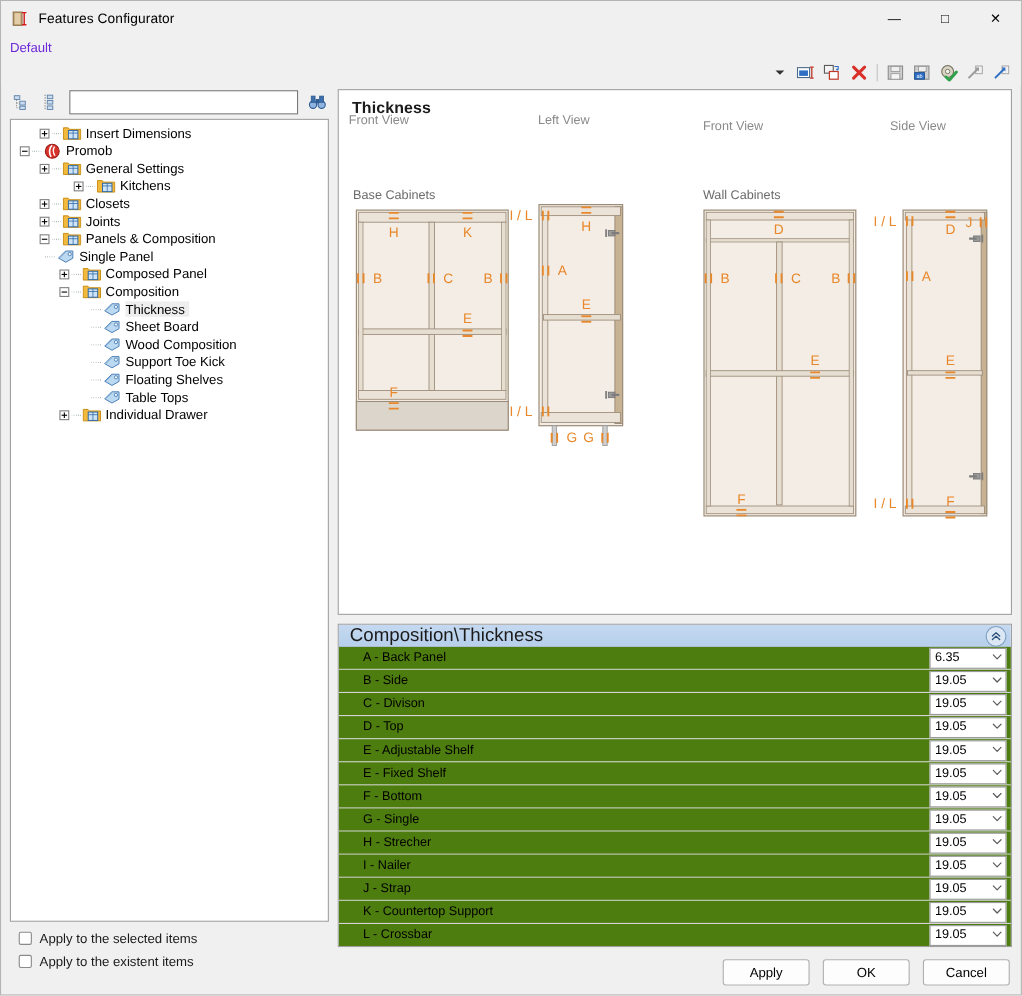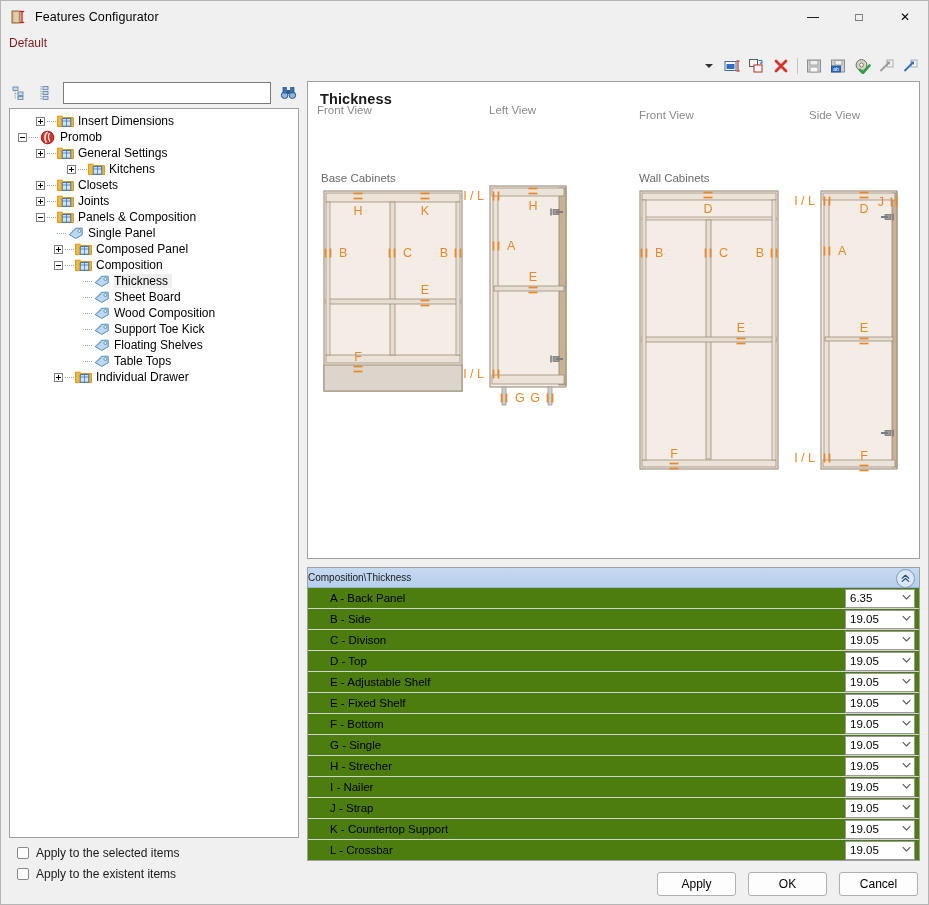--- a/index.html
+++ b/index.html
@@ -52,21 +52,21 @@
   }
 
   
   .menurow {
     height: 22px;
     display: flex; align-items: center;
     padding-left: 8px;
     flex: 0 0 auto;
     background: #f0f0f0;
   }
-  .menurow .label { font-size: 12px; color: #7f1d1d; }
+  .menurow .label { font-size: 12px; color: #6d28d9; }
 
   
   .toolbar {
     height: 24px;
     display: flex; align-items: center;
     padding: 0 6px;
     flex: 0 0 auto;
     background: #f0f0f0;
     position: relative;
   }
@@ -234,21 +234,22 @@
     background: #fff;
     flex: 0 0 auto;
     display: flex; flex-direction: column;
     overflow: hidden;
   }
   .props-header {
     height: 19px;
     background: linear-gradient(to bottom, #c5d9f1, #b6cfeb);
     border-bottom: 1px solid #9db4d0;
     display: flex; align-items: center;
-    font-size: 10px;
+    padding-left: 10px;
+    font-size: 17px;
     color: #1a1a1a;
     position: relative;
     flex: 0 0 auto;
   }
   .collapse-btn {
     position: absolute; right: 4px; top: 1px;
     width: 17px; height: 17px;
     border-radius: 50%;
     border: 1px solid #7d9cc0;
     background: #dbe7f5;
@@ -551,21 +552,21 @@
             <div class="dots"></div>
             <div class="nodeicon">
               <svg width="17" height="14" viewBox="0 0 17 14">
                 <path d="M0.6 2.2 L5 2.2 L6.2 3.6 L16.4 3.6 L16.4 12.6 L0.6 12.6 Z" fill="#f2b93c" stroke="#c98d14" stroke-width=".9"></path>
                 <rect x="5.2" y="4.6" width="8.6" height="7.6" fill="#cfe4f7" stroke="#2f6aa8" stroke-width=".9"></rect>
                 <path d="M5.2 7 L13.8 7 M9.5 4.6 L9.5 12.2" stroke="#2f6aa8" stroke-width=".7"></path>
               </svg>
             </div>
             <span class="nodelabel">Panels &amp; Composition</span>
           </div>
-          <div class="tnode" style="padding-left: 34px;">
+          <div class="tnode" style="padding-left: 18px;">
             <div class="expander none">
               <span class="boxy"></span>
             </div>
             <div class="dots"></div>
             <div class="nodeicon">
               <svg width="16" height="14" viewBox="0 0 16 14">
                 <path d="M1.2 8.6 L7.6 2.2 L14.2 2.2 L14.2 8.8 L7.8 12.4 Z" fill="#bcd9f2" stroke="#4a7fb5" stroke-width=".9"></path>
                 <circle cx="11.4" cy="5" r="1.5" fill="#f0f6fc" stroke="#4a7fb5" stroke-width=".8"></circle>
                 <path d="M2.5 8.2 L7.8 3.2" stroke="#7fa9d4" stroke-width=".8"></path>
               </svg>

